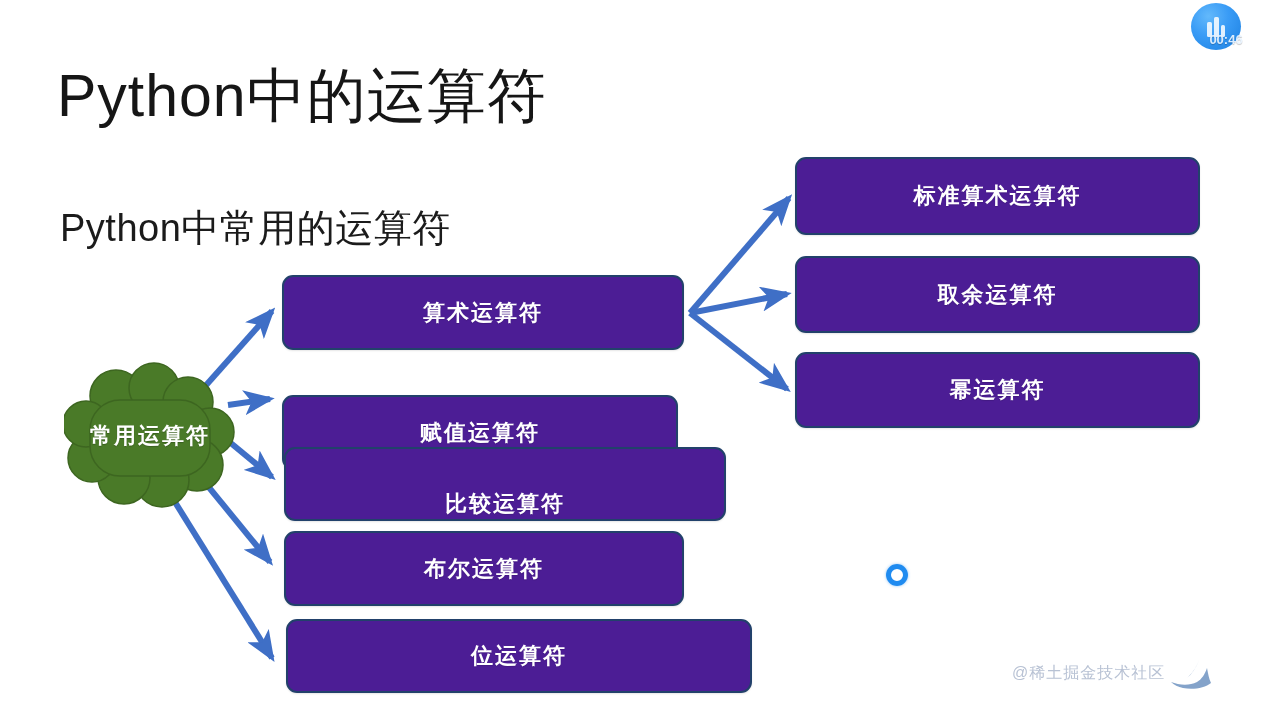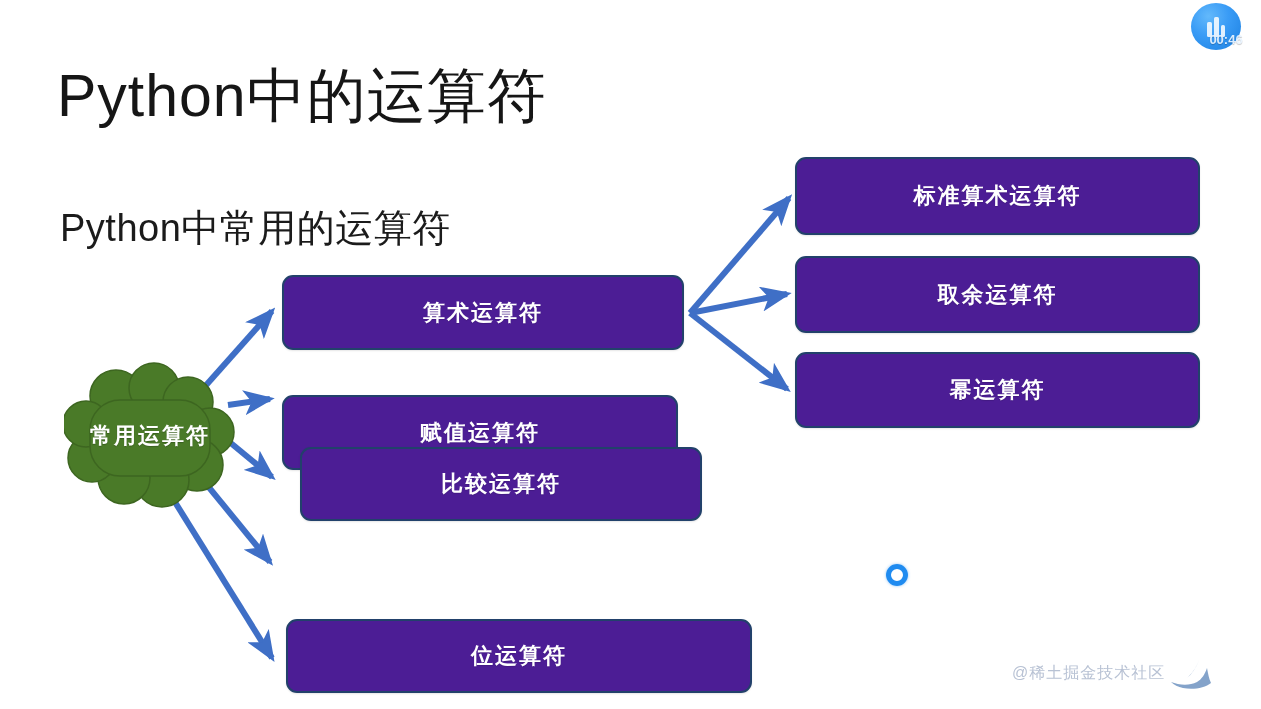--- a/index.html
+++ b/index.html
@@ -220,22 +220,25 @@
       <span>算符</span>
     </div>
   </div>
 
   <div class="node-box" style="left:282px; top:275px; width:402px; height:75px;">
     <span class="node-label">算术运算符</span>
   </div>
   <div class="node-box" style="left:282px; top:363px; width:396px; height:75px;margin-top:32px;">
     <span class="node-label">赋值运算符</span>
   </div>
-  <div class="node-box" style="left:300px; top:447px; width:402px; height:74px;">
+  <div class="node-box" style="left:284px; top:447px; width:442px; height:74px;align-items:flex-end;">
     <span class="node-label">比较运算符</span>
+  </div>
+  <div class="node-box" style="left:284px; top:531px; width:400px; height:75px;">
+    <span class="node-label">布尔运算符</span>
   </div>
   <div class="node-box" style="left:286px; top:619px; width:466px; height:74px;">
     <span class="node-label">位运算符</span>
   </div>
 
   <div class="node-box" style="left:795px; top:157px; width:405px; height:78px;">
     <span class="node-label">标准算术运算符</span>
   </div>
   <div class="node-box" style="left:795px; top:352px; width:405px; height:76px;">
     <span class="node-label">幂运算符</span>

